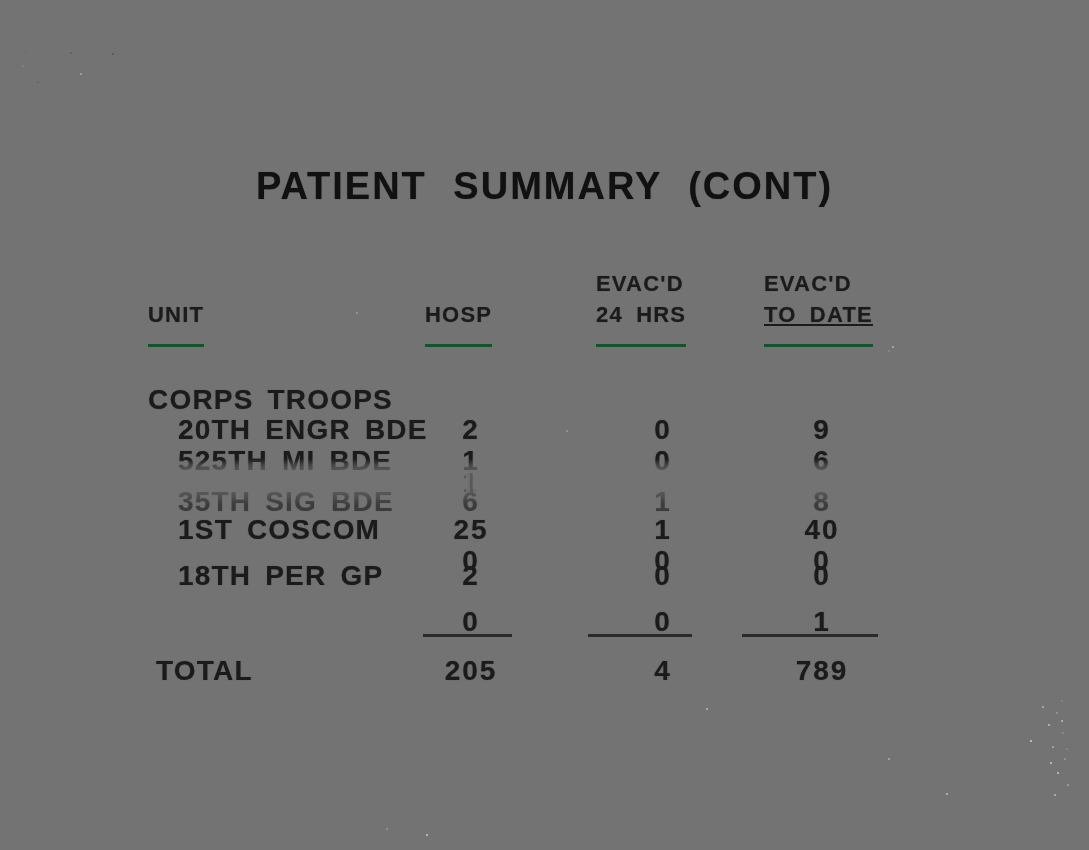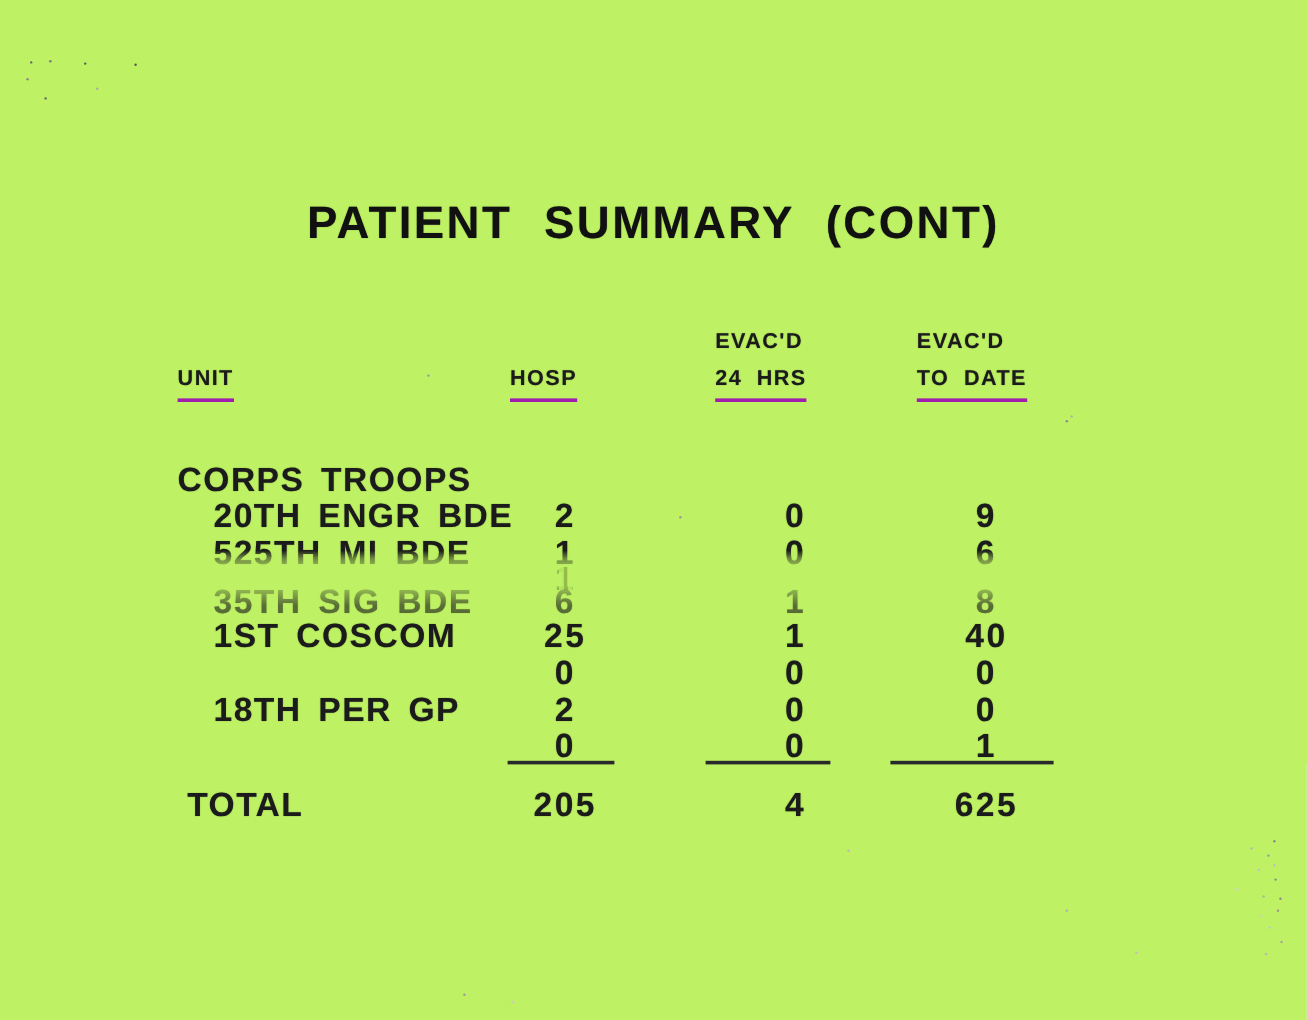--- a/index.html
+++ b/index.html
@@ -4,21 +4,21 @@
 <style>
   html, body {
     margin: 0;
     padding: 0;
     background: #e8e8e8;
   }
   .sheet {
     position: relative;
     width: 1089px;
     height: 850px;
-    background: #bef264;
+    background: #737373;
     overflow: hidden;
     font-family: "Liberation Sans", sans-serif;
     color: #1b1b1b;
   }
   
   .ink {
     font-weight: bold;
     color: #1b1b1b;
     text-shadow: 0 0 1px rgba(20,20,20,0.45);
     white-space: nowrap;
@@ -32,52 +32,52 @@
     text-align: center;
     font-size: 38px;
     line-height: 44px;
     letter-spacing: 2px;
     word-spacing: 14px;
     filter: contrast(1.1);
   }
   
   .hdr {
     position: absolute;
-    font-size: 18px;
+    font-size: 22px;
     line-height: 28px;
     letter-spacing: 1.2px;
     word-spacing: 6px;
   }
-  .hdr.u { border-bottom: 3px solid #a21caf; padding-bottom: 3px; }
+  .hdr.u { border-bottom: 3px solid #14532d; padding-bottom: 15px; }
   .hdr-evac-24   { left: 596px; top: 270px; }
   .hdr-evac-td   { left: 764px; top: 270px; }
   .hdr-unit      { left: 148px; top: 301px; }
   .hdr-hosp      { left: 425px; top: 301px; }
   .hdr-24hrs     { left: 596px; top: 301px; }
-  .hdr-todate    { left: 764px; top: 301px; }
+  .hdr-todate    { left: 764px; top: 301px; text-decoration: underline; }
   
   .row, .group-row, .total-row {
     position: absolute;
     left: 148px;
     width: 780px;
     height: 28px;
     font-size: 28px;
     line-height: 28px;
     letter-spacing: 1.2px;
     word-spacing: 5px;
   }
   .group-row { top: 386px; }
   .total-row { top: 657px; }
   #rows .row:nth-child(1) { top: 416px; }
   #rows .row:nth-child(2) { top: 447px; }
   #rows .row:nth-child(3) { top: 469px; }
   #rows .row:nth-child(4) { top: 488px; }
   #rows .row:nth-child(5) { top: 516px; }
   #rows .row:nth-child(6) { top: 547px; }
-  #rows .row:nth-child(7) { top: 578px; }
+  #rows .row:nth-child(7) { top: 562px; }
   #rows .row:nth-child(8) { top: 608px; }
   .c-unit  { position: absolute; left: 30px; }
   .total-row .c-label { position: absolute; left: 8px; }
   .c-val   { position: absolute; width: 100px; text-align: center; letter-spacing: 2px; }
   .c-hosp  { left: 273px; }
   .c-24    { left: 465px; }
   .c-td    { left: 624px; }
   
   .sum-line {
     position: absolute;
@@ -205,16 +205,16 @@
   <span class="sum-line sl-hosp"></span>
         <span class="sum-line sl-24"></span>
         <span class="sum-line sl-td"></span>
       </div>
     </div>
 
   <div class="total-row ink">
     <span class="c-label">TOTAL</span>
     <span class="c-val c-hosp">205</span>
     <span class="c-val c-24">4</span>
-    <span class="c-val c-td">625</span>
+    <span class="c-val c-td">789</span>
   </div>
 
 </div>
 
 </body></html>

